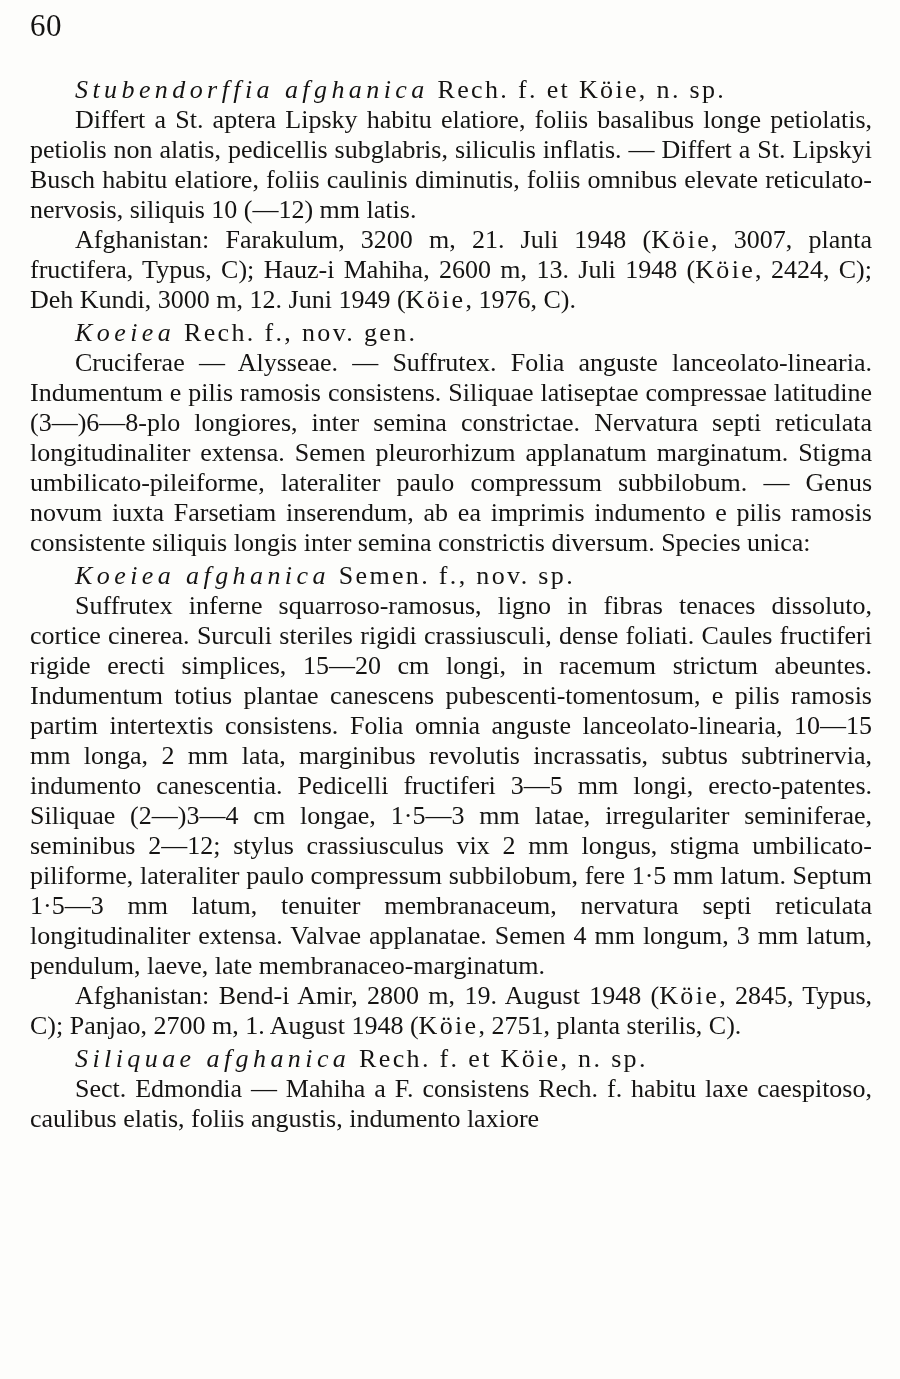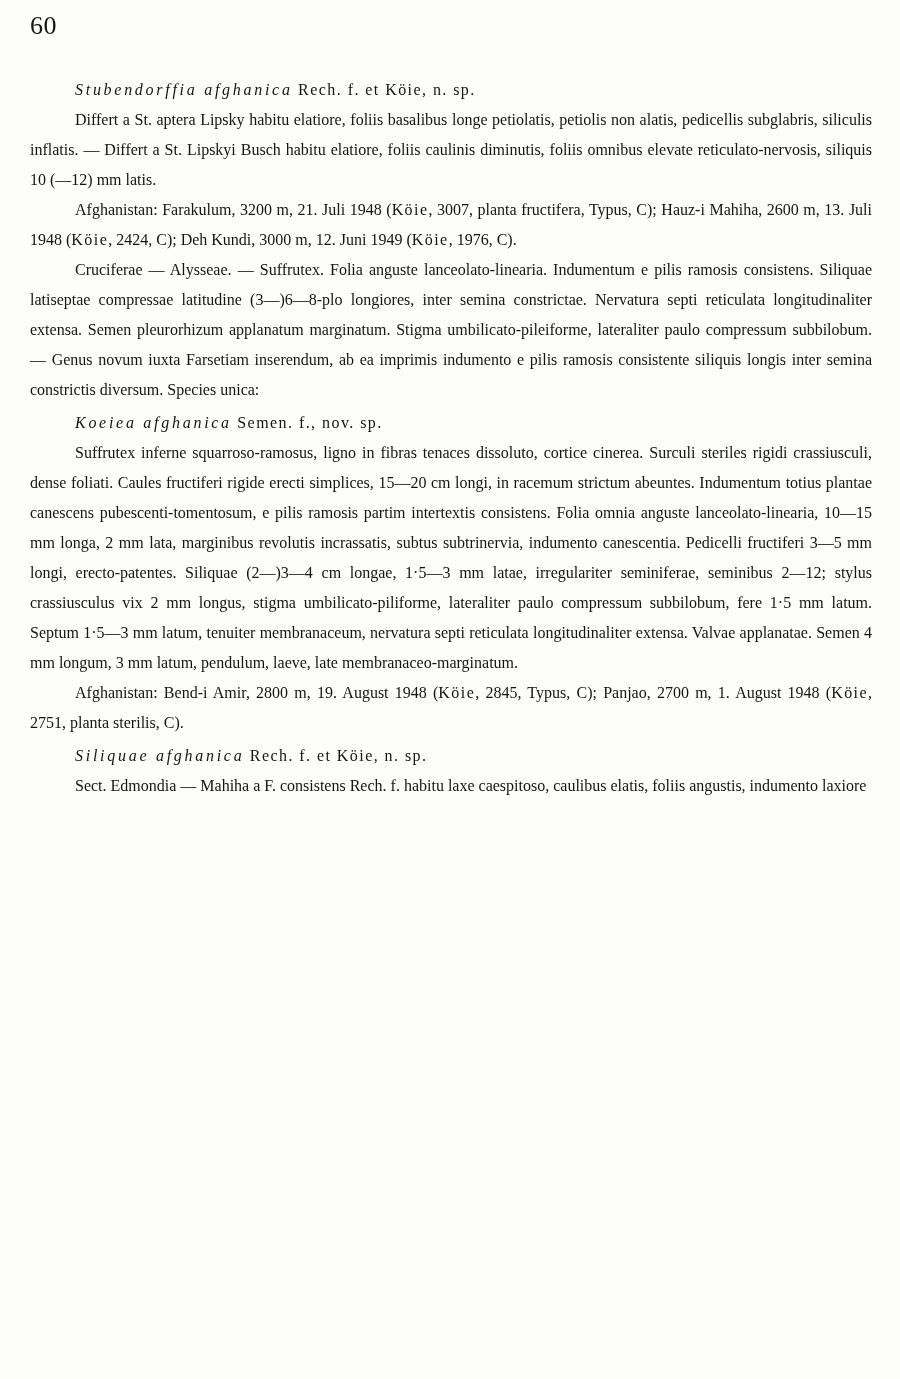--- a/index.html
+++ b/index.html
@@ -15,27 +15,27 @@
     overflow: hidden;
     box-sizing: border-box;
   }
   .scan-page {
     box-sizing: border-box;
     width: 900px;
     height: 1379px;
     padding: 10px 28px 6px 30px;
   }
   .page-number {
-    font-size: 26px;
+    font-size: 31px;
     line-height: 32px;
     letter-spacing: 0.02em;
     margin-bottom: 33px;
   }
   .page-text {
-    font-size: 16px;
+    font-size: 26px;
     line-height: 30px;
   }
   p.para {
     margin: 0;
     text-indent: 45px;
     text-align: justify;
     text-justify: inter-word;
   }
   p.para.heading {
     text-align: left;
@@ -54,20 +54,21 @@
 </style>
 </head>
 <body style="background: rgb(253, 253, 251); color: rgb(21, 20, 19);">
 
 <div class="scan-page">
   <div class="page-number">60</div>
   <div class="page-text">
       <p class="para heading"><span class="run italic-spaced">Stubendorffia afghanica</span><span class="run spaced"> Rech. f. et Köie, n. sp.</span></p>
       <p class="para body"><span class="run roman">Differt a </span><span class="run italic">St. aptera</span><span class="run roman"> Lipsky habitu elatiore, foliis basalibus longe petiolatis, petiolis non alatis, pedicellis subglabris, siliculis inflatis. — Differt a </span><span class="run italic">St. Lipskyi</span><span class="run roman"> Busch habitu elatiore, foliis caulinis diminutis, foliis omnibus elevate reticulato-nervosis, siliquis 10 (—12) </span><span class="run italic">mm</span><span class="run roman"> latis.</span></p>
       <p class="para body"><span class="run roman">Afghanistan: Farakulum, 3200 </span><span class="run italic">m</span><span class="run roman">, 21. Juli 1948 (</span><span class="run spaced">Köie</span><span class="run roman">, 3007, planta fructifera, Typus, C); Hauz-i Mahiha, 2600 </span><span class="run italic">m</span><span class="run roman">, 13. Juli 1948 (</span><span class="run spaced">Köie</span><span class="run roman">, 2424, C); Deh Kundi, 3000 </span><span class="run italic">m</span><span class="run roman">, 12. Juni 1949 (</span><span class="run spaced">Köie</span><span class="run roman">, 1976, C).</span></p>
+      <p class="para heading"><span class="run italic-spaced">Koeiea</span><span class="run spaced"> Rech. f., nov. gen.</span></p>
       <p class="para body"><span class="run italic">Cruciferae — Alysseae.</span><span class="run roman"> — Suffrutex. Folia anguste lanceolato-linearia. Indumentum e pilis ramosis consistens. Siliquae latiseptae compressae latitudine (3—)6—8-plo longiores, inter semina constrictae. Nervatura septi reticulata longitudinaliter extensa. Semen pleurorhizum applanatum marginatum. Stigma umbilicato-pileiforme, lateraliter paulo compressum subbilobum. — Genus novum iuxta </span><span class="run italic">Farsetiam</span><span class="run roman"> inserendum, ab ea imprimis indumento e pilis ramosis consistente siliquis longis inter semina constrictis diversum. Species unica:</span></p>
       <p class="para heading"><span class="run italic-spaced">Koeiea afghanica</span><span class="run spaced"> Semen. f., nov. sp.</span></p>
       <p class="para body"><span class="run roman">Suffrutex inferne squarroso-ramosus, ligno in fibras tenaces dissoluto, cortice cinerea. Surculi steriles rigidi crassiusculi, dense foliati. Caules fructiferi rigide erecti simplices, 15—20 </span><span class="run italic">cm</span><span class="run roman"> longi, in racemum strictum abeuntes. Indumentum totius plantae canescens pubescenti-tomentosum, e pilis ramosis partim intertextis consistens. Folia omnia anguste lanceolato-linearia, 10—15 </span><span class="run italic">mm</span><span class="run roman"> longa, 2 </span><span class="run italic">mm</span><span class="run roman"> lata, marginibus revolutis incrassatis, subtus subtrinervia, indumento canescentia. Pedicelli fructiferi 3—5 </span><span class="run italic">mm</span><span class="run roman"> longi, erecto-patentes. Siliquae (2—)3—4 </span><span class="run italic">cm</span><span class="run roman"> longae, 1·5—3 </span><span class="run italic">mm</span><span class="run roman"> latae, irregulariter seminiferae, seminibus 2—12; stylus crassiusculus vix 2 </span><span class="run italic">mm</span><span class="run roman"> longus, stigma umbilicato-piliforme, lateraliter paulo compressum subbilobum, fere 1·5 </span><span class="run italic">mm</span><span class="run roman"> latum. Septum 1·5—3 </span><span class="run italic">mm</span><span class="run roman"> latum, tenuiter membranaceum, nervatura septi reticulata longitudinaliter extensa. Valvae applanatae. Semen 4 </span><span class="run italic">mm</span><span class="run roman"> longum, 3 </span><span class="run italic">mm</span><span class="run roman"> latum, pendulum, laeve, late membranaceo-marginatum.</span></p>
       <p class="para body"><span class="run roman">Afghanistan: Bend-i Amir, 2800 </span><span class="run italic">m</span><span class="run roman">, 19. August 1948 (</span><span class="run spaced">Köie</span><span class="run roman">, 2845, Typus, C); Panjao, 2700 </span><span class="run italic">m</span><span class="run roman">, 1. August 1948 (</span><span class="run spaced">Köie</span><span class="run roman">, 2751, planta sterilis, C).</span></p>
       <p class="para heading"><span class="run italic-spaced">Siliquae afghanica</span><span class="run spaced"> Rech. f. et Köie, n. sp.</span></p>
       <p class="para body"><span class="run roman">Sect. </span><span class="run italic">Edmondia</span><span class="run roman"> — Mahiha a </span><span class="run italic">F. consistens</span><span class="run roman"> Rech. f. habitu laxe caespitoso, caulibus elatis, foliis angustis, indumento laxiore</span></p>
     </div>
 </div>
 
 </body></html>

